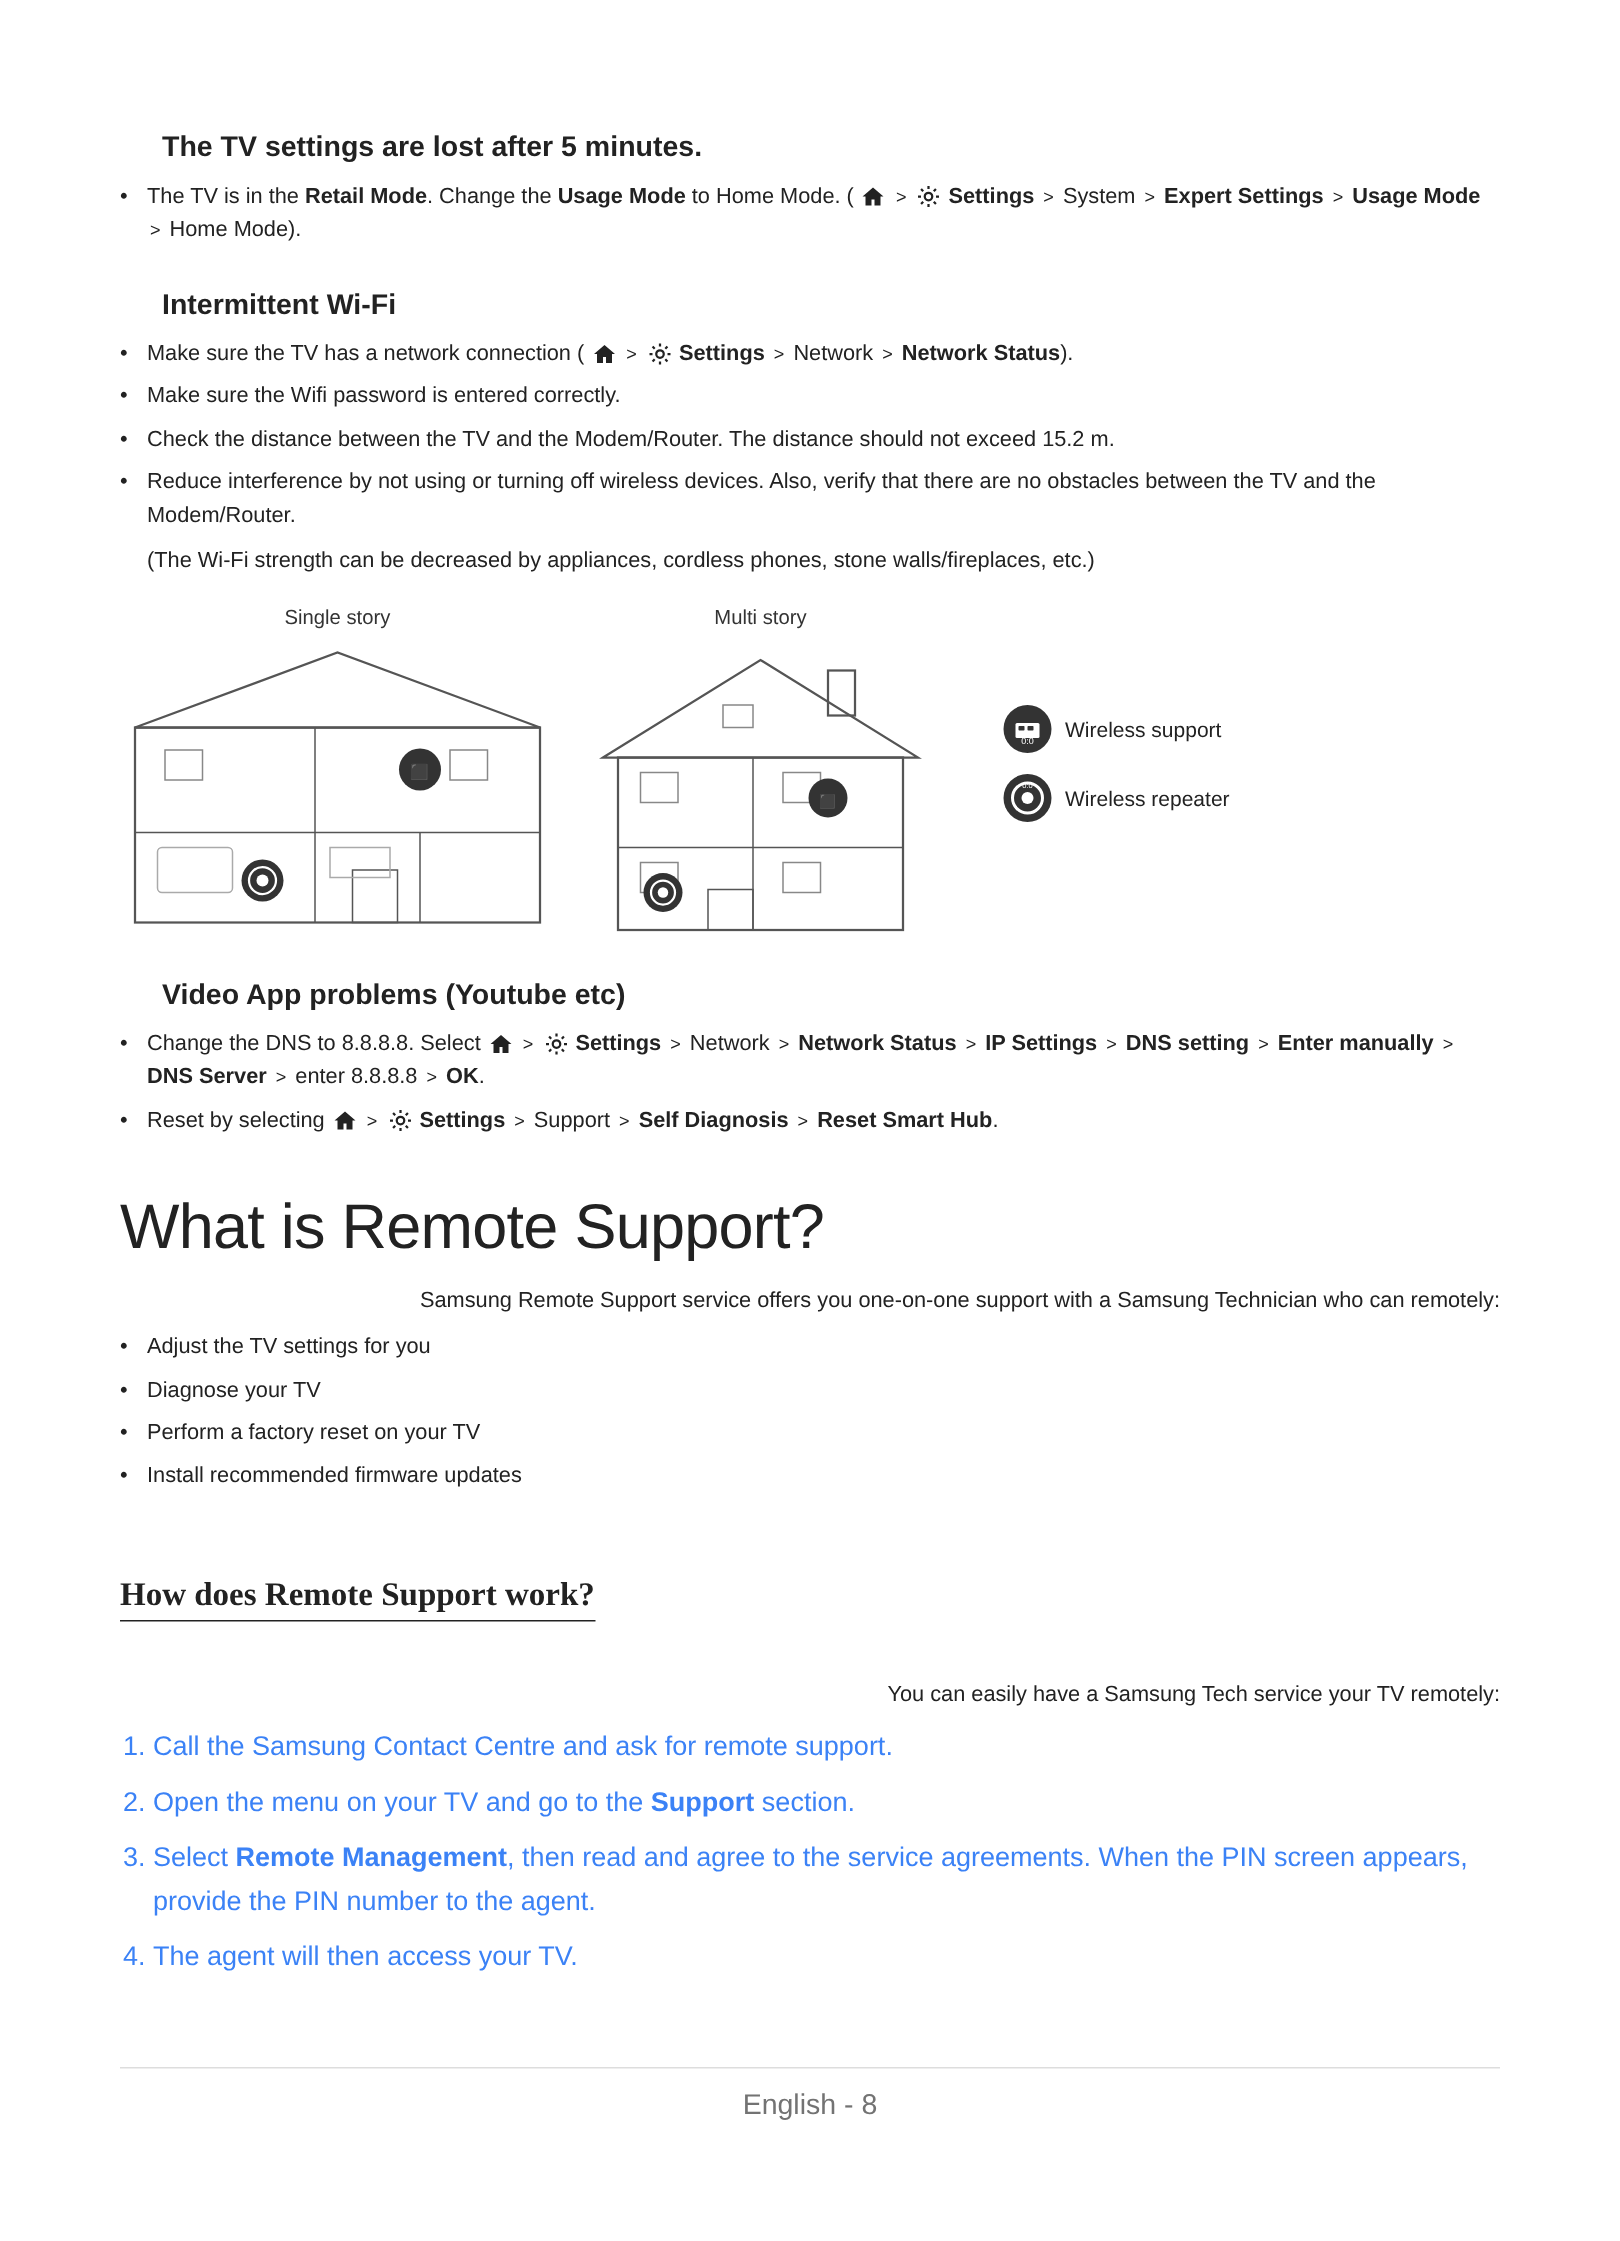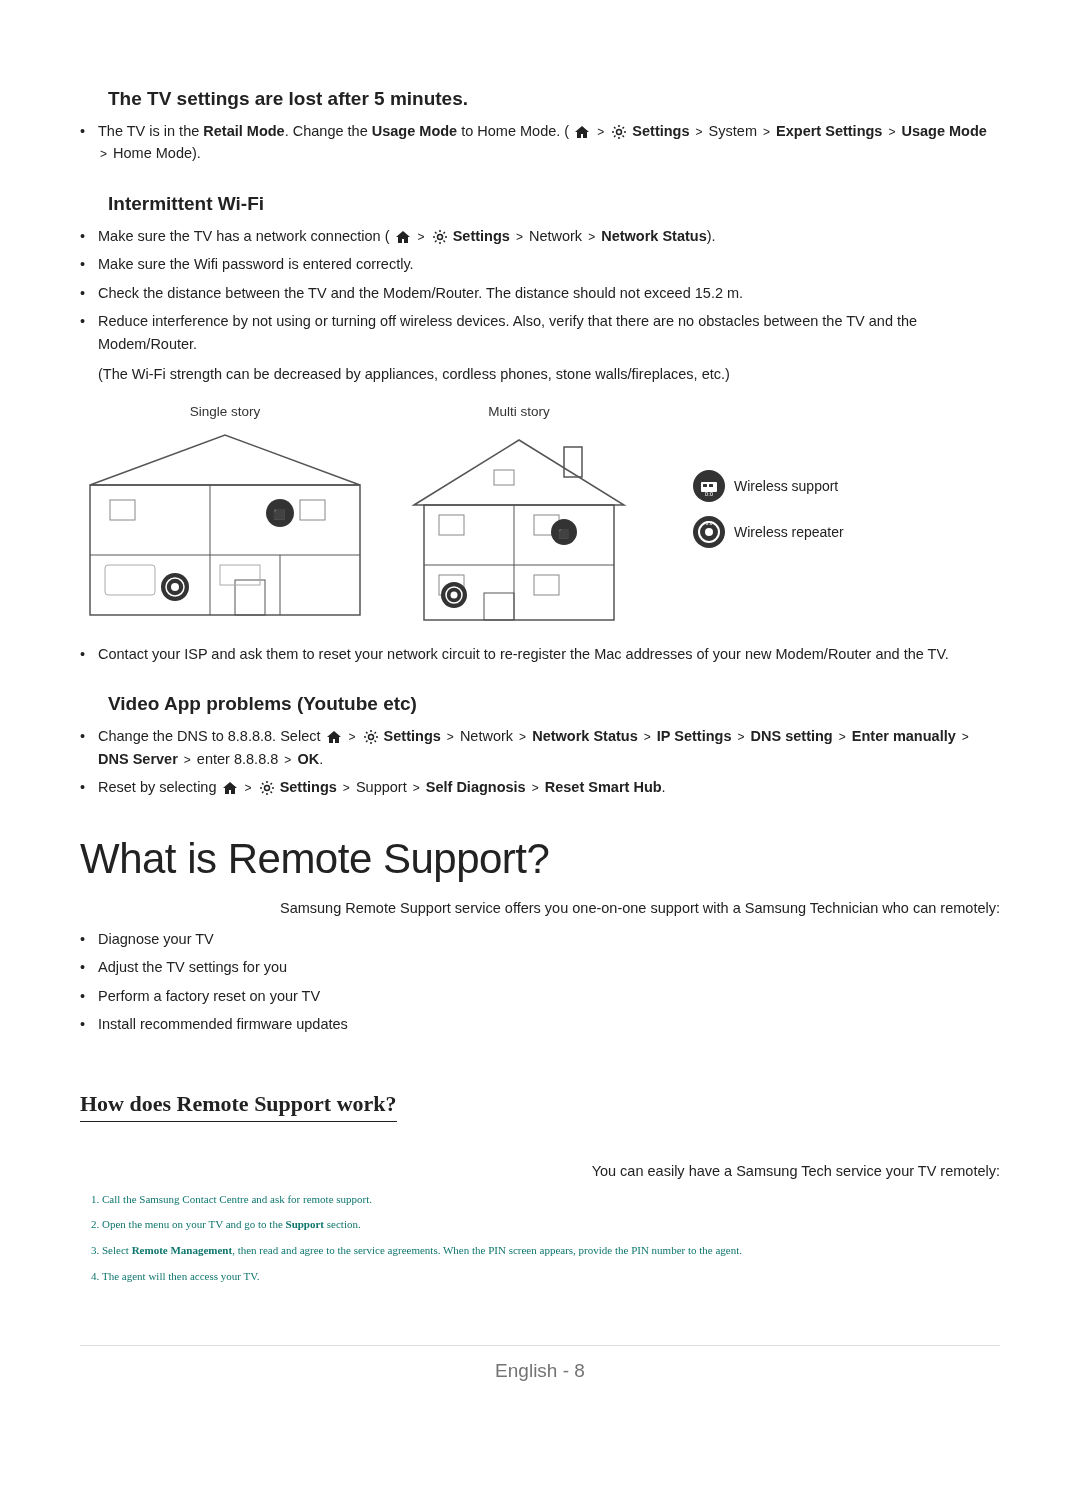--- a/index.html
+++ b/index.html
@@ -58,23 +58,23 @@
       left: 0;
       top: 0;
     }
     .ordered-list {
       padding-left: 22px;
       margin-bottom: 8px;
     }
     .ordered-list li {
       margin-bottom: 8px;
       line-height: 1.6;
-      font-family: Liberation Serif, serif;
-      font-size: 11px;
-      color: #0f766e;
+      font-family: Liberation Sans, sans-serif;
+      font-size: 18px;
+      color: #3b82f6;
     }
     .bold { font-weight: bold; }
     .home-icon {
       display: inline-block;
       width: 16px;
       height: 16px;
       vertical-align: middle;
       margin: 0 1px;
     }
     .settings-icon {
@@ -87,21 +87,21 @@
     .arrow {
       display: inline;
       font-size: 12px;
       margin: 0 2px;
     }
     .diagram-area {
       display: flex;
       flex-direction: row;
       align-items: flex-end;
       margin: 18px 0 18px 0;
-      gap: 24px;
+      gap: 12px;
     }
     .diagram-box {
       display: flex;
       flex-direction: column;
       align-items: center;
     }
     .diagram-label {
       font-family: Arial, sans-serif;
       font-size: 13.5px;
       margin-bottom: 6px;
@@ -274,23 +274,20 @@
           <circle cx="17" cy="17" r="16" fill="#333"></circle>
           <circle cx="17" cy="17" r="10" fill="none" stroke="#fff" stroke-width="2"></circle>
           <circle cx="17" cy="17" r="4" fill="#fff"></circle>
           <text x="17" y="10" text-anchor="middle" font-size="5" fill="#fff" font-family="Arial">0:0</text>
         </svg>
         <span>Wireless repeater</span>
       </div>
     </div>
   </div>
 
-  <ul class="bullet-list">
-    <li>Contact your ISP and ask them to reset your network circuit to re-register the Mac addresses of your new Modem/Router and the TV.</li>
-  </ul>
 </div>
 
 <div>
   <div class="section-heading">Video App problems (Youtube etc)</div>
   <ul class="bullet-list">
     <li>
       Change the DNS to 8.8.8.8. Select
       <svg class="home-icon" viewBox="0 0 16 16" fill="none" xmlns="http://www.w3.org/2000/svg">
           <path d="M8 2L1 8h2v6h4v-4h2v4h4V8h2L8 2z" fill="#222"></path>
         </svg>
@@ -313,22 +310,22 @@
         </svg>
       <span class="bold"> Settings</span> <span class="arrow">&gt;</span> Support <span class="arrow">&gt;</span> <span class="bold">Self Diagnosis</span> <span class="arrow">&gt;</span> <span class="bold">Reset Smart Hub</span>.
     </li>
   </ul>
 </div>
 
 <div>
   <h1 class="main-heading">What is Remote Support?</h1>
   <p class="body-text">Samsung Remote Support service offers you one-on-one support with a Samsung Technician who can remotely:</p>
   <ul class="bullet-list">
+    <li>Adjust the TV settings for you</li>
     <li>Diagnose your TV</li>
-    <li>Adjust the TV settings for you</li>
     <li>Perform a factory reset on your TV</li>
     <li>Install recommended firmware updates</li>
   </ul>
 </div>
 
 <div>
   <div class="sub-heading">How does Remote Support work?</div>
   <p class="body-text" style="margin-top:28px;">You can easily have a Samsung Tech service your TV remotely:</p>
   <ol class="ordered-list">
     <li>Call the Samsung Contact Centre and ask for remote support.</li>

